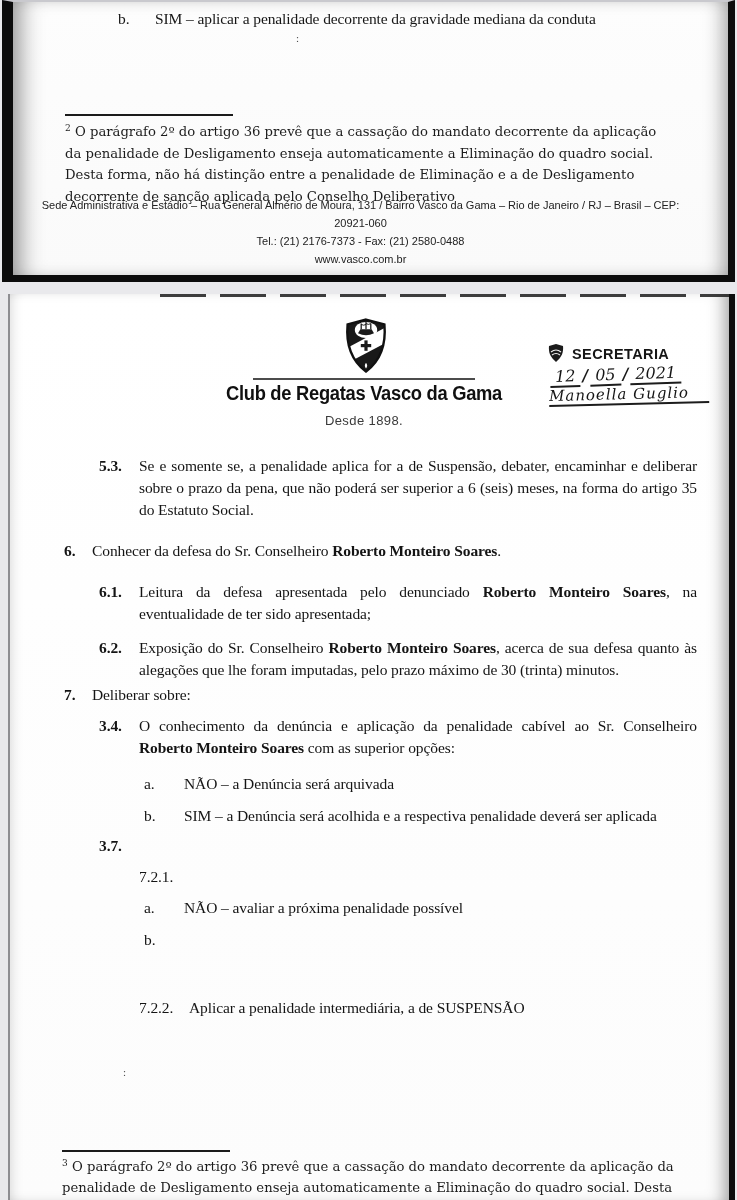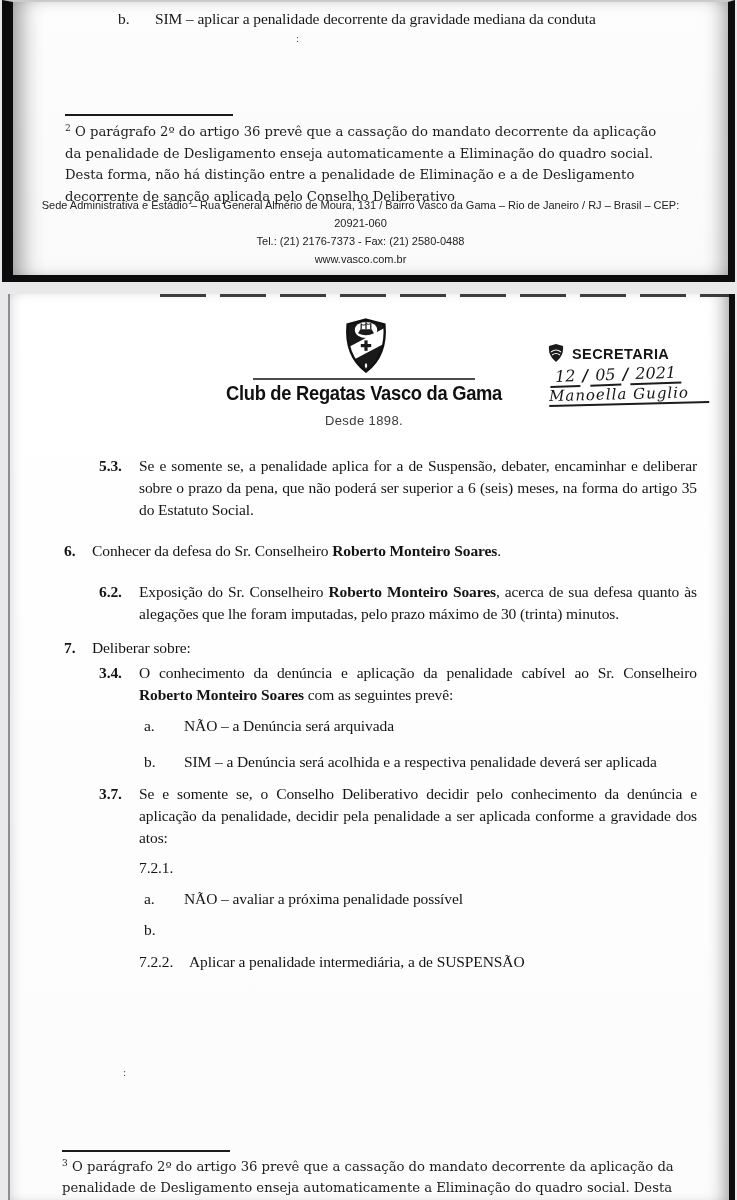--- a/index.html
+++ b/index.html
@@ -200,42 +200,45 @@
   <div id="doc-body">
       <div class="doc-item lvl1">
         <span class="num b">5.3.</span>
         <span class="txt"><span>Se e somente se, a penalidade aplica for a de Suspensão, debater, encaminhar e deliberar sobre o prazo da pena, que não poderá ser superior a 6 (seis) meses, na forma do artigo 35 do Estatuto Social.</span></span>
       </div>
       <div class="doc-item lvl0">
         <span class="num b">6.</span>
         <span class="txt"><span>Conhecer da defesa do Sr. Conselheiro </span><b>Roberto Monteiro Soares</b><span>.</span></span>
       </div>
       <div class="doc-item lvl1">
+        <span class="num b">6.1.</span>
+        <span class="txt"><span>Leitura da defesa apresentada pelo denunciado </span><b>Roberto Monteiro Soares</b><span>, na eventualidade de ter sido apresentada;</span></span>
+      </div>
+      <div class="doc-item lvl1">
         <span class="num b">6.2.</span>
         <span class="txt"><span>Exposição do Sr. Conselheiro </span><b>Roberto Monteiro Soares</b><span>, acerca de sua defesa quanto às alegações que lhe foram imputadas, pelo prazo máximo de 30 (trinta) minutos.</span></span>
       </div>
       <div class="doc-item lvl0">
         <span class="num b">7.</span>
         <span class="txt"><span>Deliberar sobre:</span></span>
       </div>
       <div class="doc-item lvl1">
         <span class="num b">3.4.</span>
-        <span class="txt"><span>O conhecimento da denúncia e aplicação da penalidade cabível ao Sr. Conselheiro </span><b>Roberto Monteiro Soares</b><span> com as seguintes prevê:</span></span>
+        <span class="txt"><span>O conhecimento da denúncia e aplicação da penalidade cabível ao Sr. Conselheiro </span><b>Roberto Monteiro Soares</b><span> com as superior opções:</span></span>
       </div>
       <div class="doc-item lvl2">
         <span class="num">a.</span>
         <span class="txt"><span>NÃO – a Denúncia será arquivada</span></span>
       </div>
       <div class="doc-item lvl2">
         <span class="num">b.</span>
         <span class="txt"><span>SIM – a Denúncia será acolhida e a respectiva penalidade deverá ser aplicada</span></span>
       </div>
       <div class="doc-item lvl1">
         <span class="num b">3.7.</span>
-        <span class="txt"><span>Se e somente se, o Conselho Deliberativo decidir pelo conhecimento da denúncia e aplicação da penalidade, decidir pela penalidade a ser aplicada conforme a gravidade dos atos:</span></span>
       </div>
       <div class="doc-item lvl3">
         <span class="num">7.2.1.</span>
       </div>
       <div class="doc-item lvl2">
         <span class="num">a.</span>
         <span class="txt"><span>NÃO – avaliar a próxima penalidade possível</span></span>
       </div>
       <div class="doc-item lvl2">
         <span class="num">b.</span>

